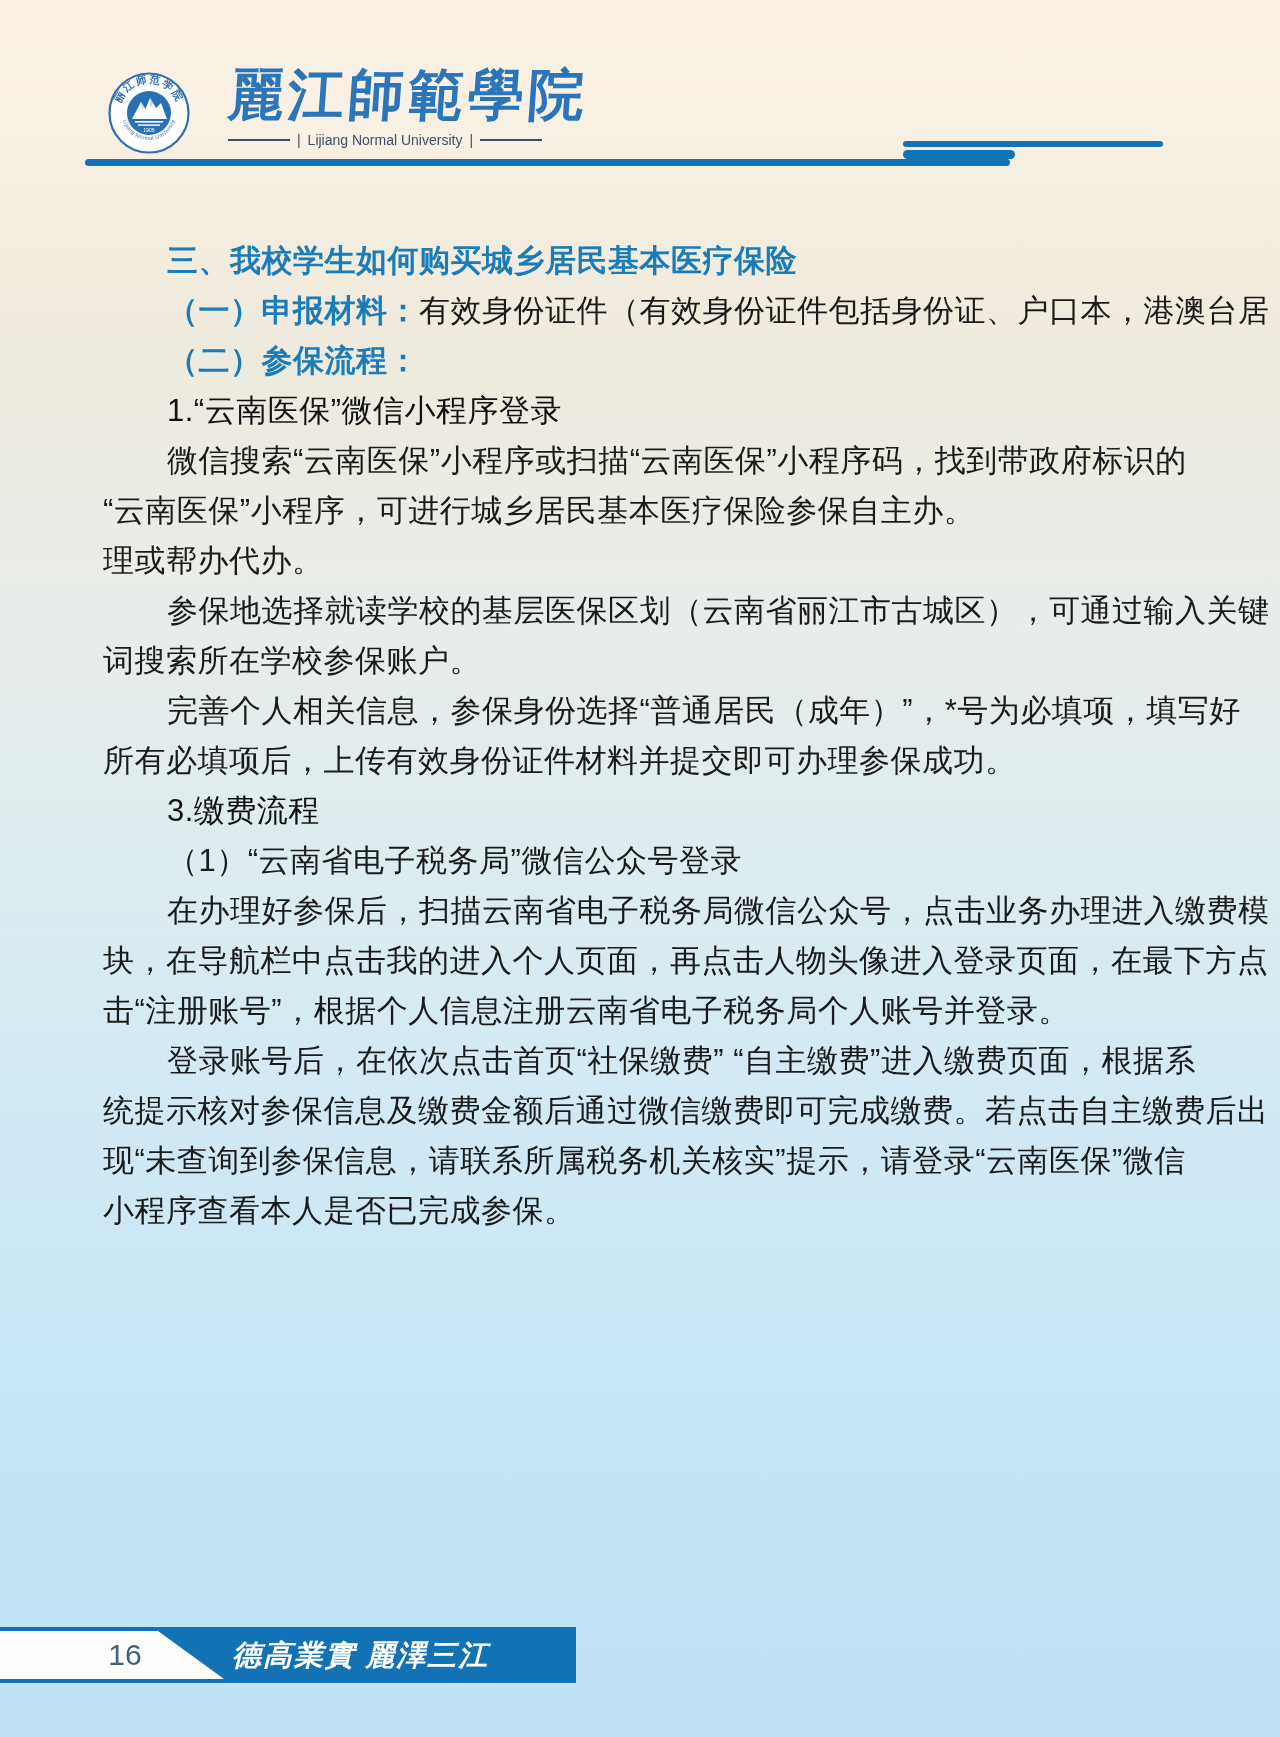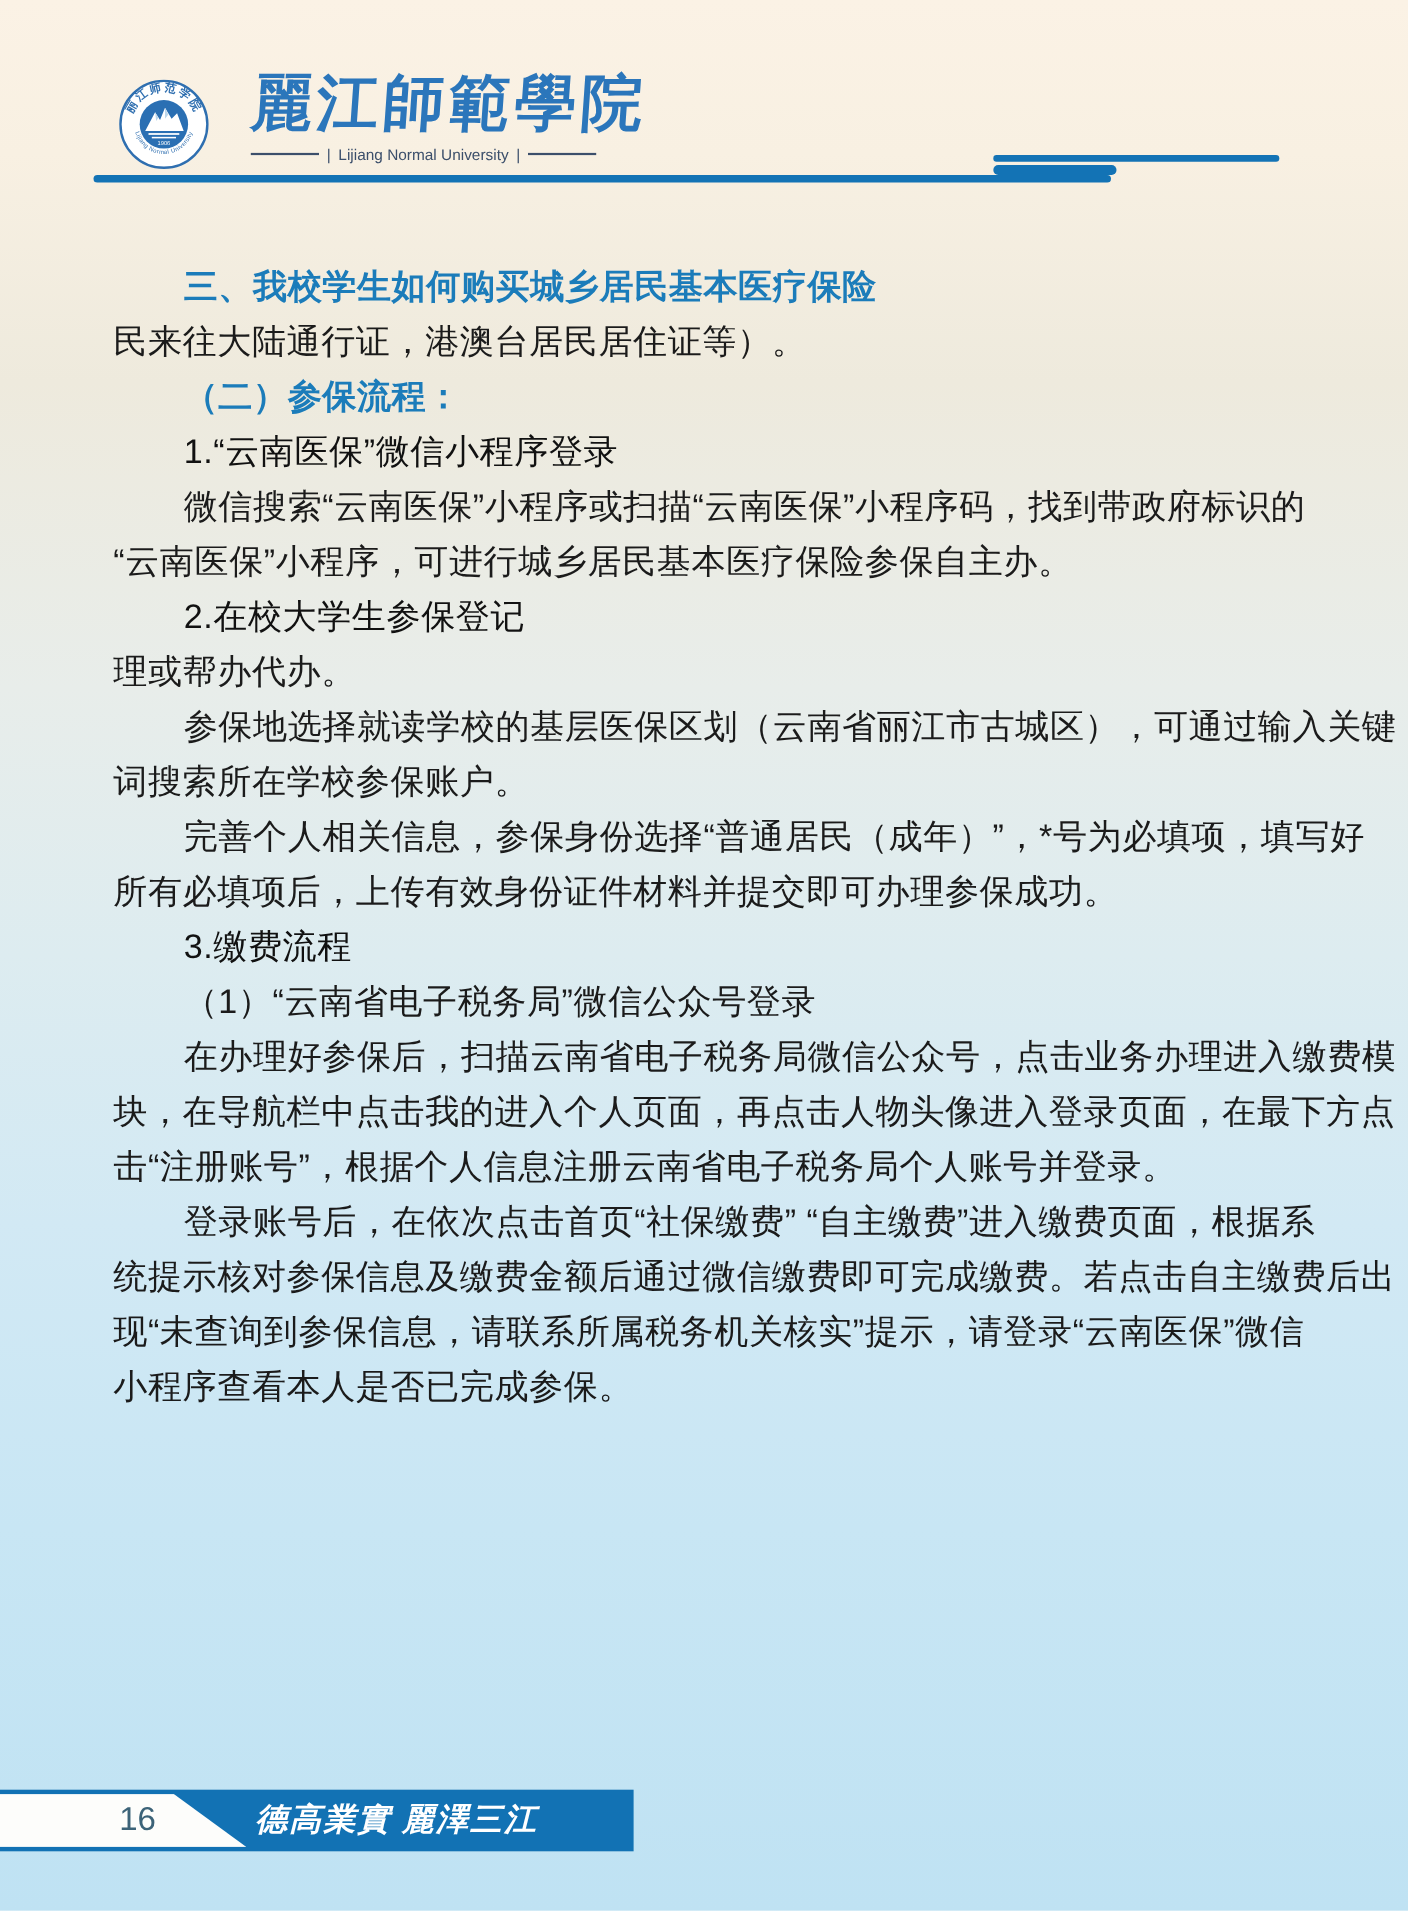--- a/index.html
+++ b/index.html
@@ -101,26 +101,25 @@
   <svg class="hdr-decor" width="1280" height="180" viewBox="0 0 1280 180">
     <rect x="85" y="159" width="925" height="7" rx="3.5" fill="#1373b5"></rect>
     <rect x="903" y="150" width="112" height="9" rx="4.5" fill="#1373b5"></rect>
     <rect x="903" y="141" width="260" height="6" rx="3" fill="#1373b5"></rect>
   </svg>
 </div>
 
 <div class="content">
   <div>
       <div class="content-line indent"><span class="t-blue">三、我校学生如何购买城乡居民基本医疗保险</span></div>
-      <div class="content-line"><span>民来往大陆通行证，港澳台居民居住证等）。</span></div>
+      <div class="content-line indent"><span class="t-blue">（一）申报材料：</span><span>有效身份证件（有效身份证件包括身份证、户口本，港澳台居</span></div>
       <div class="content-line indent"><span class="t-blue">（二）参保流程：</span></div>
       <div class="content-line indent"><span class="t-bold">1.“云南医保”微信小程序登录</span></div>
       <div class="content-line indent"><span>微信搜索“云南医保”小程序或扫描“云南医保”小程序码，找到带政府标识的</span></div>
       <div class="content-line"><span>“云南医保”小程序，可进行城乡居民基本医疗保险参保自主办。</span></div>
-      <div class="content-line indent"><span class="t-bold">2.在校大学生参保登记</span></div>
       <div class="content-line"><span>理或帮办代办。</span></div>
       <div class="content-line indent"><span>参保地选择就读学校的基层医保区划（云南省丽江市古城区），可通过输入关键</span></div>
       <div class="content-line"><span>词搜索所在学校参保账户。</span></div>
       <div class="content-line indent"><span>完善个人相关信息，参保身份选择“普通居民（成年）”，*号为必填项，填写好</span></div>
       <div class="content-line"><span>所有必填项后，上传有效身份证件材料并提交即可办理参保成功。</span></div>
       <div class="content-line indent"><span class="t-bold">3.缴费流程</span></div>
       <div class="content-line indent"><span>（1）“云南省电子税务局”微信公众号登录</span></div>
       <div class="content-line indent"><span>在办理好参保后，扫描云南省电子税务局微信公众号，点击业务办理进入缴费模</span></div>
       <div class="content-line"><span>块，在导航栏中点击我的进入个人页面，再点击人物头像进入登录页面，在最下方点</span></div>
       <div class="content-line"><span>击“注册账号”，根据个人信息注册云南省电子税务局个人账号并登录。</span></div>

